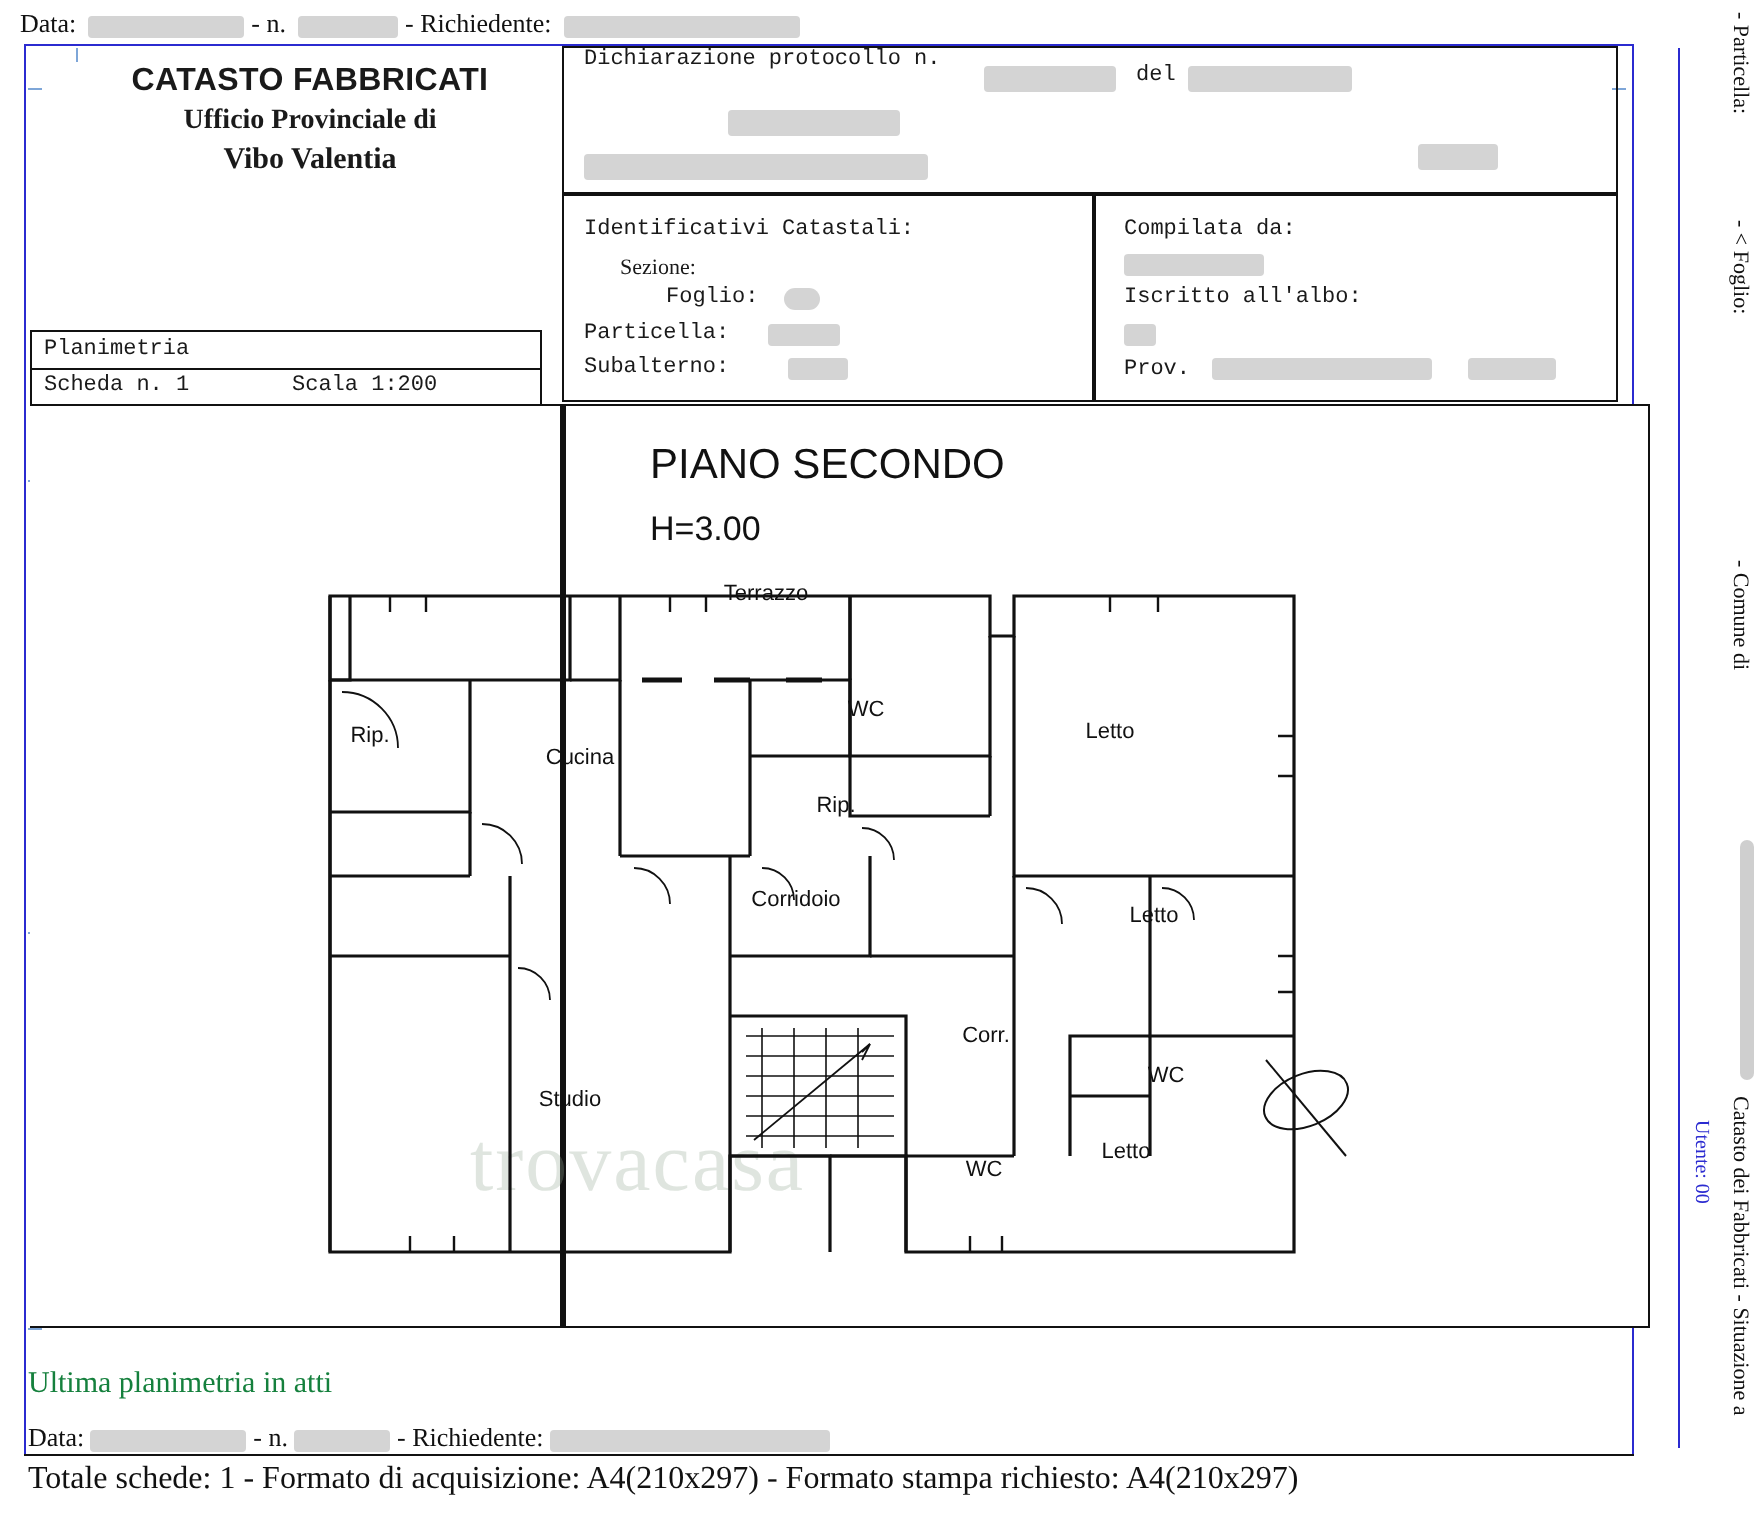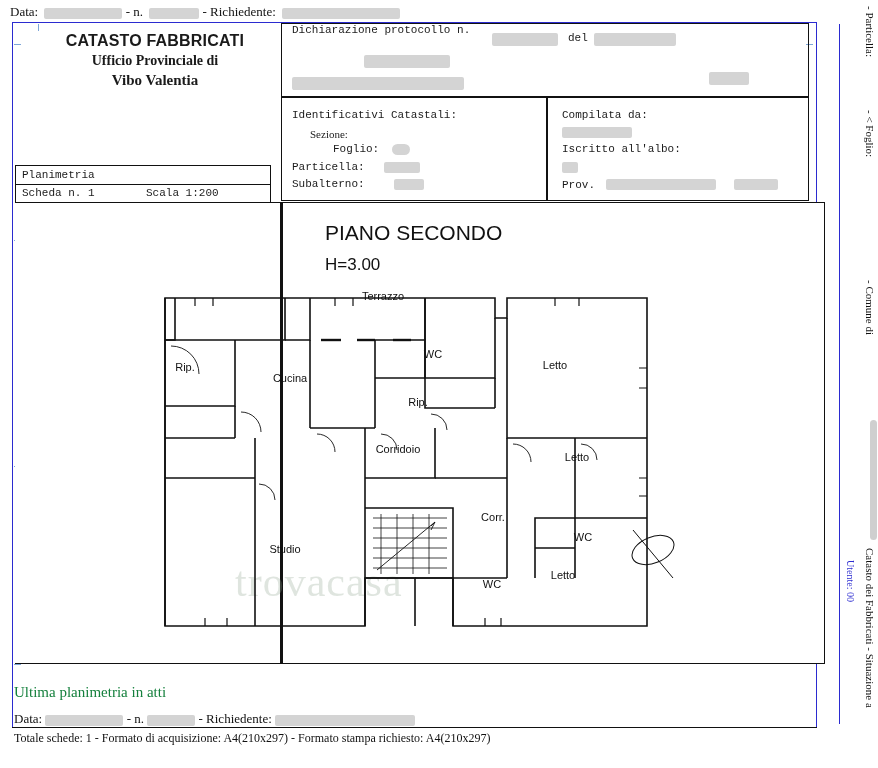--- a/index.html
+++ b/index.html
@@ -198,21 +198,21 @@
     left: 14px; top: 711px;
     font-family: "Liberation Serif", serif;
     font-size: 13px;
     color: #111;
     white-space: nowrap;
   }
   .footer-total {
     position: absolute;
     left: 14px; top: 731px;
     font-family: "Liberation Serif", serif;
-    font-size: 12px;
+    font-size: 16px;
     color: #111;
     white-space: nowrap;
   }
   .footer-rule {
     position: absolute;
     left: 12px; top: 727px;
     width: 805px; height: 1px;
     background: #111;
   }
 

